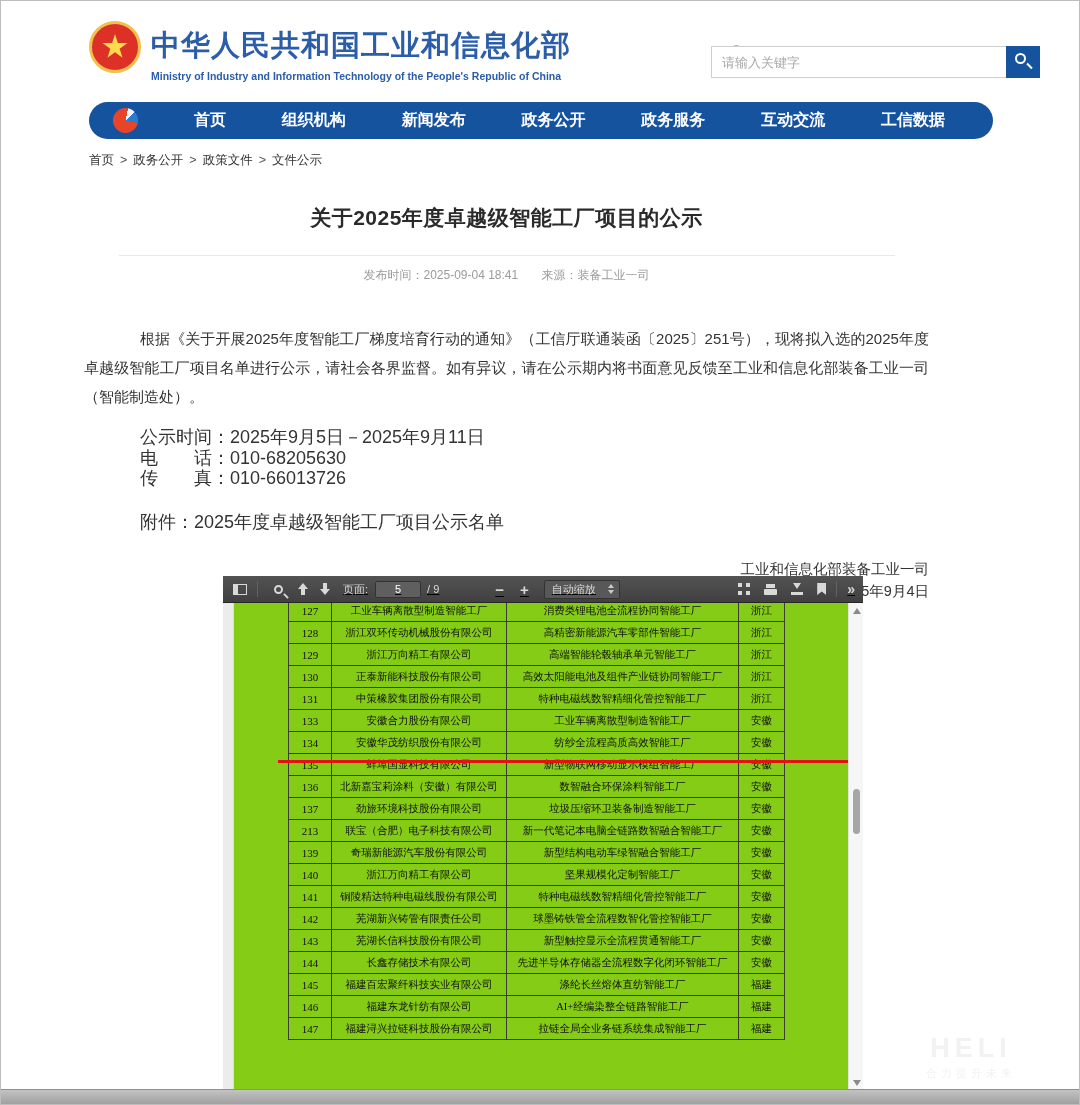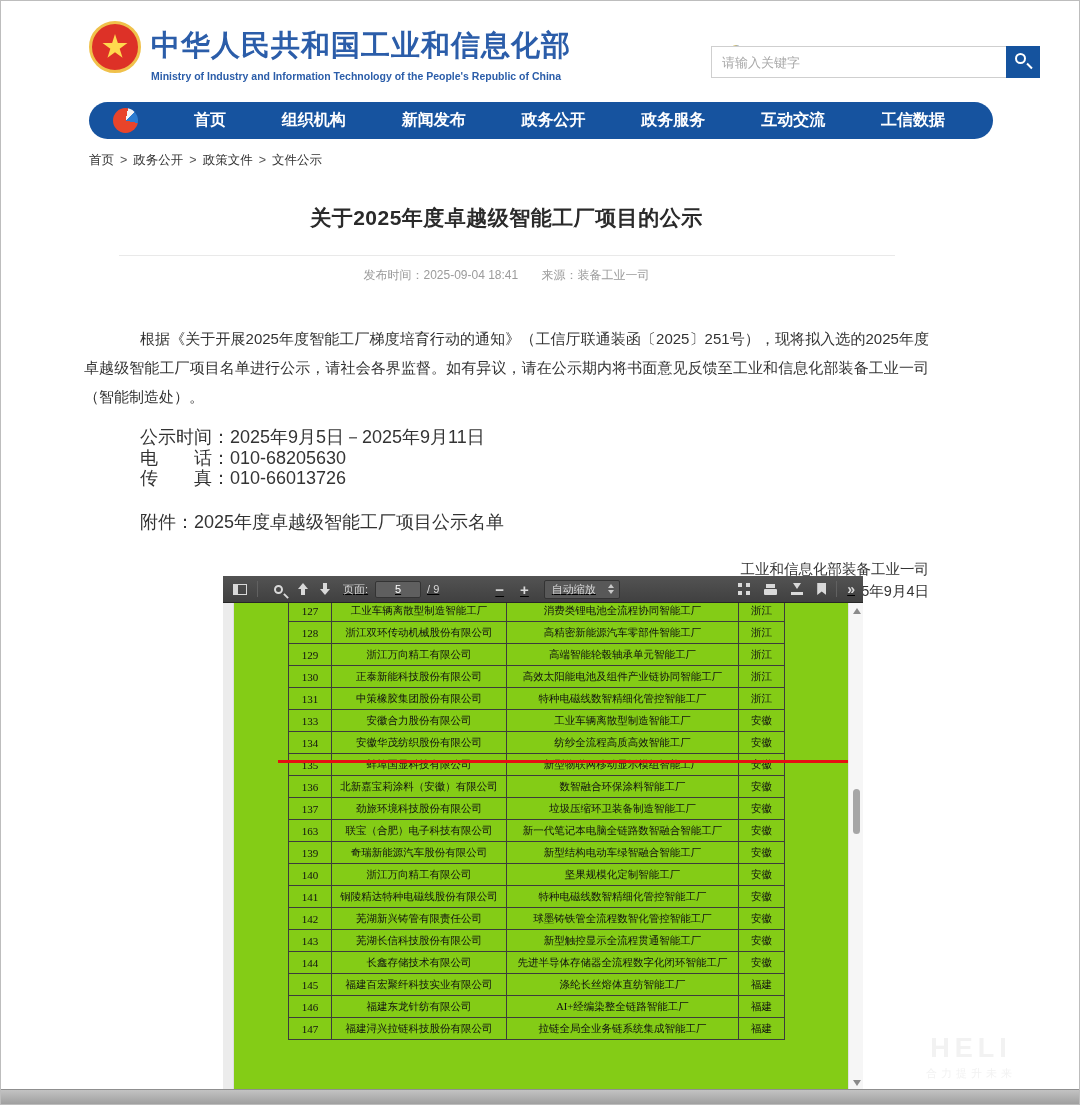--- a/index.html
+++ b/index.html
@@ -314,21 +314,21 @@
             </tr>
 
             <tr>
               <td class="no">137</td>
               <td>劲旅环境科技股份有限公司</td>
               <td>垃圾压缩环卫装备制造智能工厂</td>
               <td>安徽</td>
             </tr>
 
             <tr>
-              <td class="no">163</td>
+              <td class="no">213</td>
               <td>联宝（合肥）电子科技有限公司</td>
               <td>新一代笔记本电脑全链路数智融合智能工厂</td>
               <td>安徽</td>
             </tr>
 
             <tr>
               <td class="no">139</td>
               <td>奇瑞新能源汽车股份有限公司</td>
               <td>新型结构电动车绿智融合智能工厂</td>
               <td>安徽</td>

